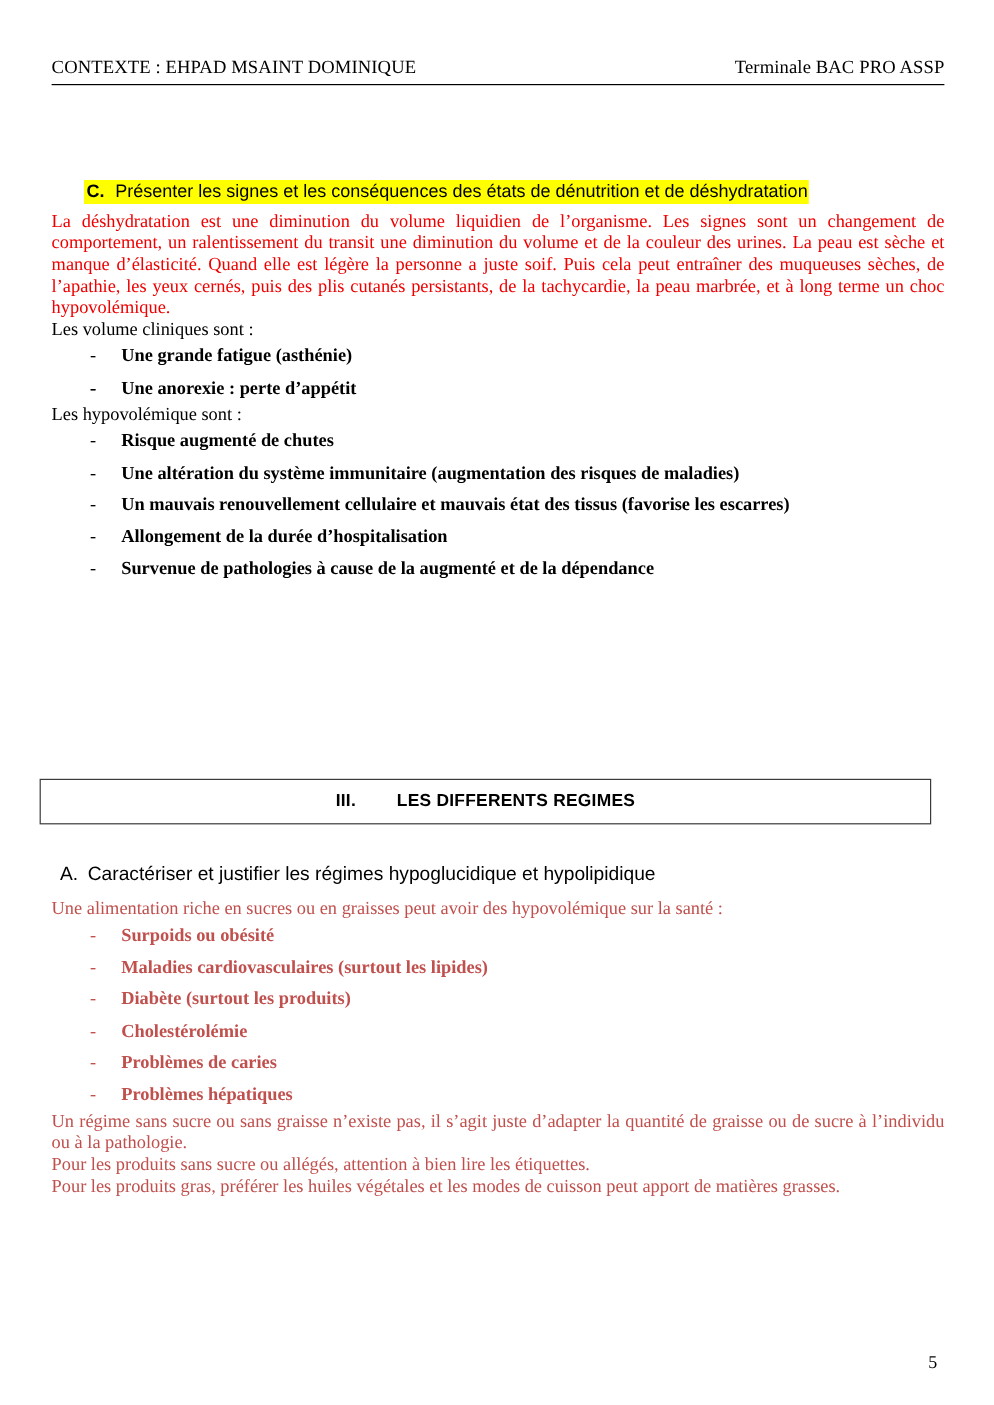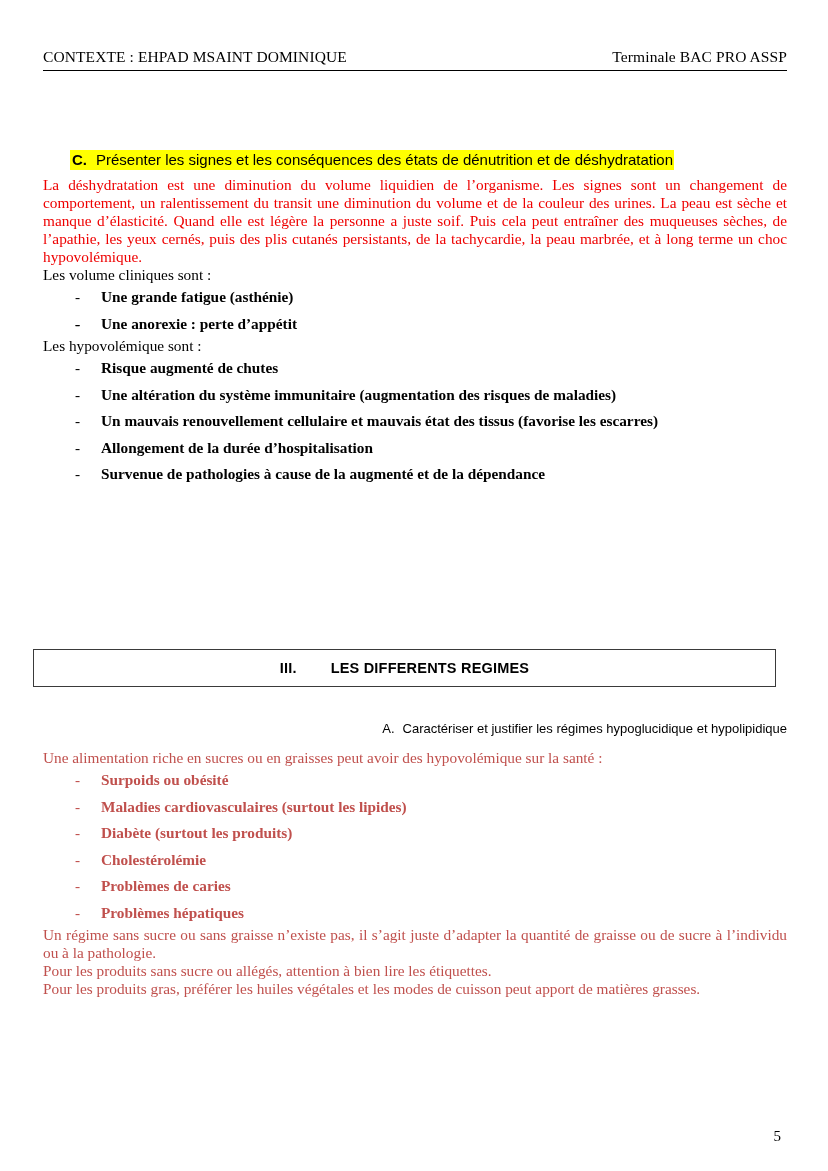--- a/index.html
+++ b/index.html
@@ -142,25 +142,24 @@
   .content-lower {
     position: absolute;
     left: 43px;
     top: 718px;
     width: 744px;
   }
   .heading-a {
     margin: 0 0 9px 0;
     padding-left: 7px;
     font-family: "Liberation Sans", sans-serif;
-    font-size: 13px;
+    font-size: 16px;
     line-height: 22px;
     color: #000;
     font-weight: normal;
-    text-align: right;
   }
   .heading-a .letter {
     margin-right: 8px;
   }
 
   
   .page-number {
     position: absolute;
     right: 47px;
     bottom: 26px;

